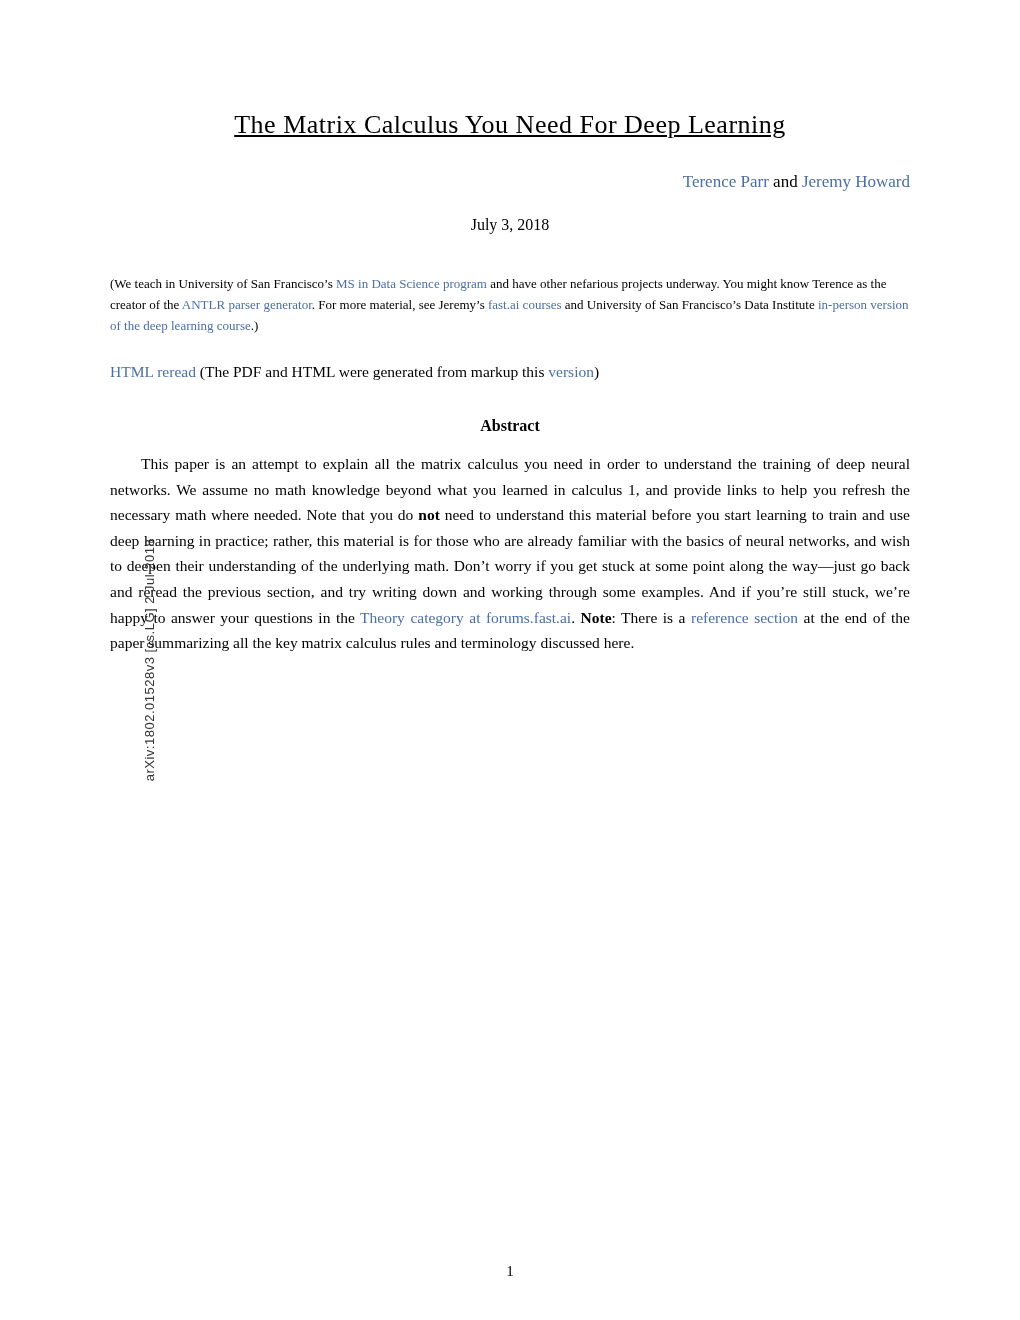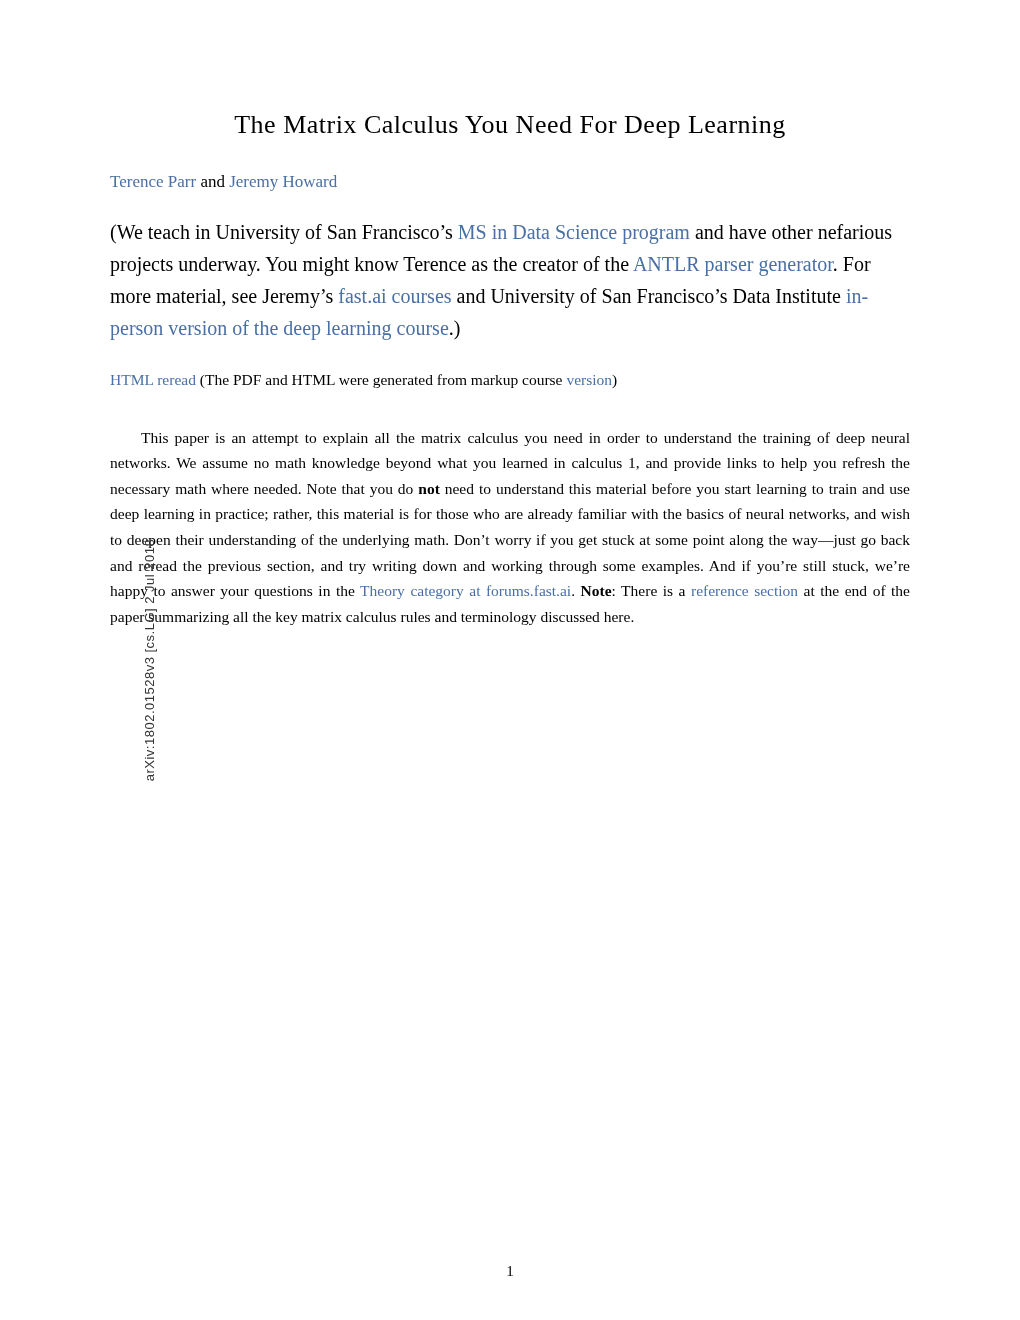--- a/index.html
+++ b/index.html
@@ -40,37 +40,38 @@
       font-family: Arial, sans-serif;
     }
 
     .title {
       text-align: center;
       font-size: 26px;
       font-weight: normal;
       margin-bottom: 32px;
       margin-top: 30px;
       letter-spacing: 0.5px;
+      text-decoration: underline;
     }
 
     .authors {
-      text-align: left;
+      text-align: right;
       font-size: 17px;
       margin-bottom: 24px;
     }
 
     .date {
       text-align: center;
       font-size: 16px;
       margin-bottom: 40px;
     }
 
     .affiliation-block {
       margin-bottom: 24px;
-      font-size: 20px;
+      font-size: 13px;
       line-height: 1.6;
     }
 
     .html-version-line {
       margin-bottom: 32px;
       font-size: 15.5px;
       line-height: 1.6;
     }
 
     .abstract-section {
@@ -116,30 +117,32 @@
 <div class="page">
 
   <div class="arxiv-watermark">arXiv:1802.01528v3 [cs.LG] 2 Jul 2018</div>
 
   <h1 class="title">The Matrix Calculus You Need For Deep Learning</h1>
 
   <div class="authors">
     <a class="link" href="#"><span>Terence Parr</span></a><span> and </span><a class="link" href="#"><span>Jeremy Howard</span></a>
   </div>
 
+  <div class="date">July 3, 2018</div>
 
   <div class="affiliation-block">
     <span>(We teach in University of San Francisco’s </span><a class="link" href="#"><span>MS in Data Science program</span></a><span> and have other nefarious projects underway. You might know Terence as the creator of the </span><a class="link" href="#"><span>ANTLR parser generator</span></a><span>. For more material, see Jeremy’s </span><a class="link" href="#"><span>fast.ai courses</span></a><span> and University of San Francisco’s Data Institute </span><a class="link" href="#"><span>in-person version of the deep learning course</span></a><span>.)</span>
   </div>
 
   <div class="html-version-line">
-    <a class="link" href="#"><span>HTML reread</span></a><span> (The PDF and HTML were generated from markup course </span><a class="link" href="#"><span>version</span></a><span>)</span>
+    <a class="link" href="#"><span>HTML reread</span></a><span> (The PDF and HTML were generated from markup this </span><a class="link" href="#"><span>version</span></a><span>)</span>
   </div>
 
   <div class="abstract-section">
+    <div class="abstract-title">Abstract</div>
     <p class="abstract-text">
       <span>This paper is an attempt to explain all the matrix calculus you need in order to understand the training of deep neural networks. We assume no math knowledge beyond what you learned in calculus 1, and provide links to help you refresh the necessary math where needed. Note that you do </span><strong>not</strong><span> need to understand this material before you start learning to train and use deep learning in practice; rather, this material is for those who are already familiar with the basics of neural networks, and wish to deepen their understanding of the underlying math. Don’t worry if you get stuck at some point along the way—just go back and reread the previous section, and try writing down and working through some examples. And if you’re still stuck, we’re happy to answer your questions in the </span><a class="link" href="#"><span>Theory category at forums.fast.ai</span></a><span>. </span><strong>Note</strong><span>: There is a </span><a class="link" href="#"><span>reference section</span></a><span> at the end of the paper summarizing all the key matrix calculus rules and terminology discussed here.</span>
     </p>
   </div>
 
   <div class="page-number">1</div>
 
 </div>
 
 </body></html>

